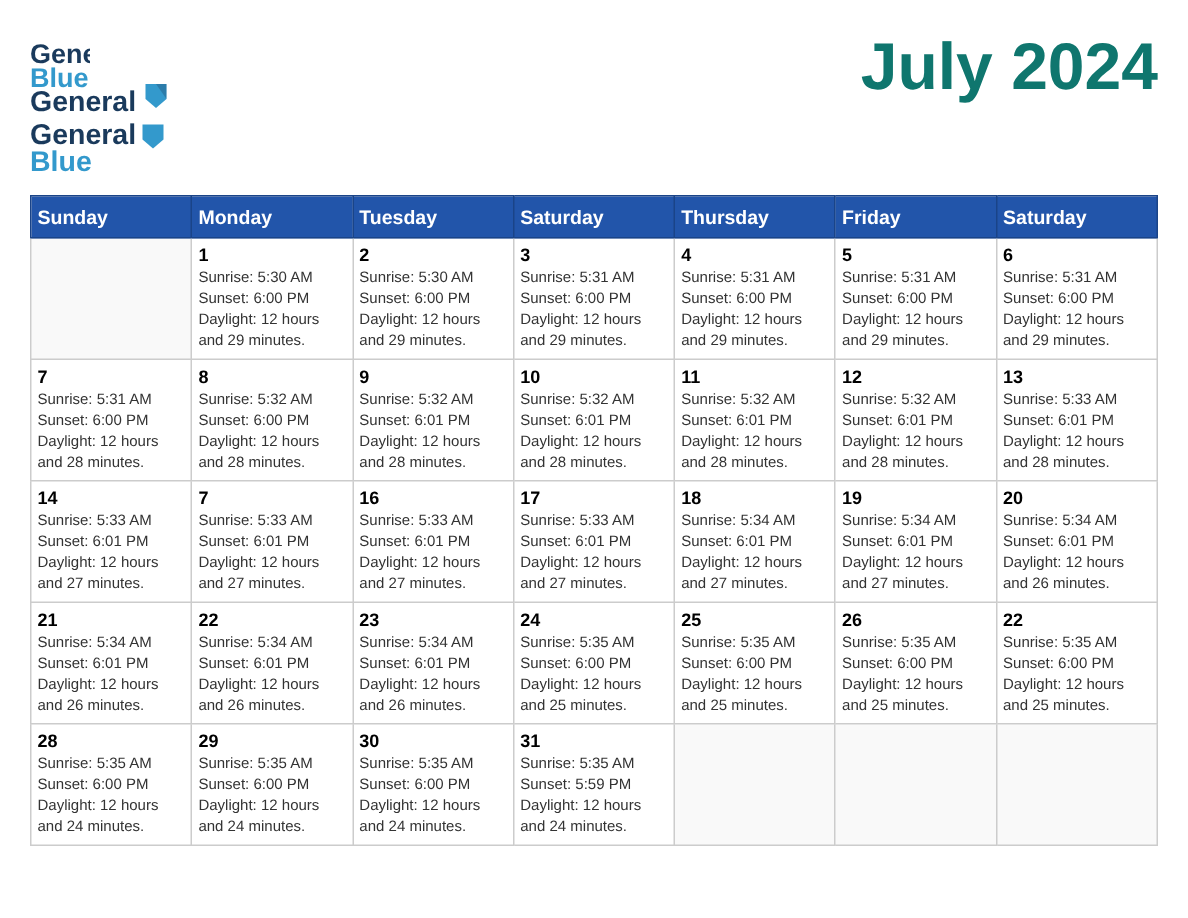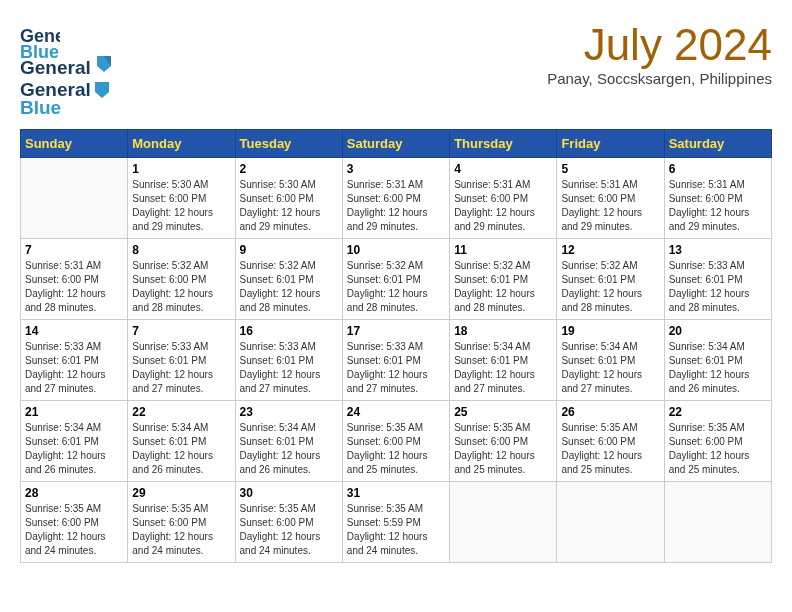--- a/index.html
+++ b/index.html
@@ -24,21 +24,21 @@
     .title-area {
       text-align: right;
     }
     .calendar {
       width: 100%;
       border-collapse: collapse;
       font-size: 11px;
     }
     .calendar th {
       background: #2255aa;
-      color: #fde047;
+      color: #ffffff;
       padding: 6px 4px;
       text-align: left;
       font-size: 13px;
       border: 1px solid #1a4488;
     }
     .calendar td {
       border: 1px solid #ccc;
       vertical-align: top;
       padding: 4px;
       width: 107px;
@@ -88,22 +88,21 @@
     </div>
     <div style="display:flex;align-items:center;gap:0;">
       <span style="font-size:19px;font-weight:bold;color:#1a3a5c;">General</span>
       <svg width="20" height="20" viewBox="0 0 20 20" style="margin:0 1px;">
         <polygon points="3,2 17,2 17,12 10,18 3,12" fill="#3399cc"></polygon>
       </svg>
     </div>
     <span style="font-size:19px;font-weight:bold;color:#3399cc;margin-top:-4px;">Blue</span>
   </div>
   <div class="title-area">
-    <div style="font-size:44px;font-weight:normal;color:#a16207;">July 2024</div>
-    <div style="font-size:15px;color:#444;">Panay, Soccsksargen, Philippines</div>
+    <div style="font-size:44px;font-weight:bold;color:#0f766e;">July 2024</div>
   </div>
 </div>
 
 <table class="calendar">
   <thead>
     <tr id="header-row">
         <th>Sunday</th>
         <th>Monday</th>
         <th>Tuesday</th>
         <th>Saturday</th>

